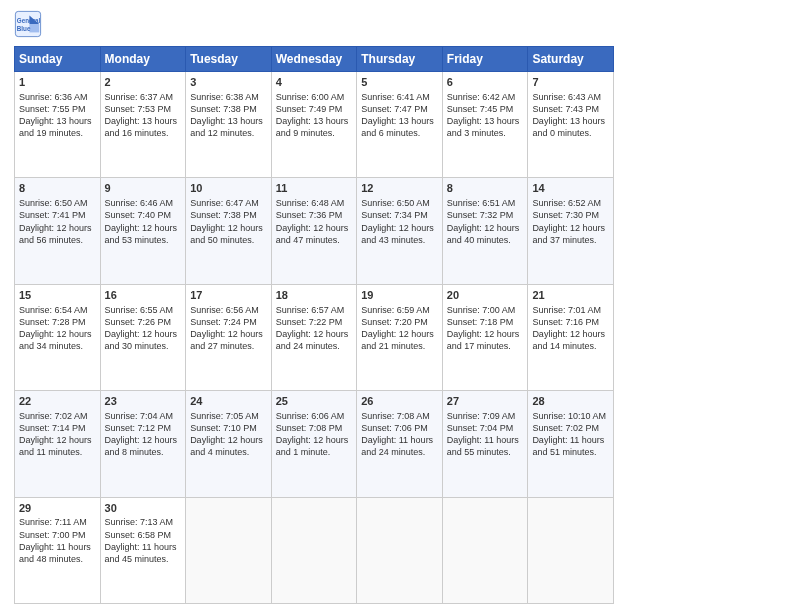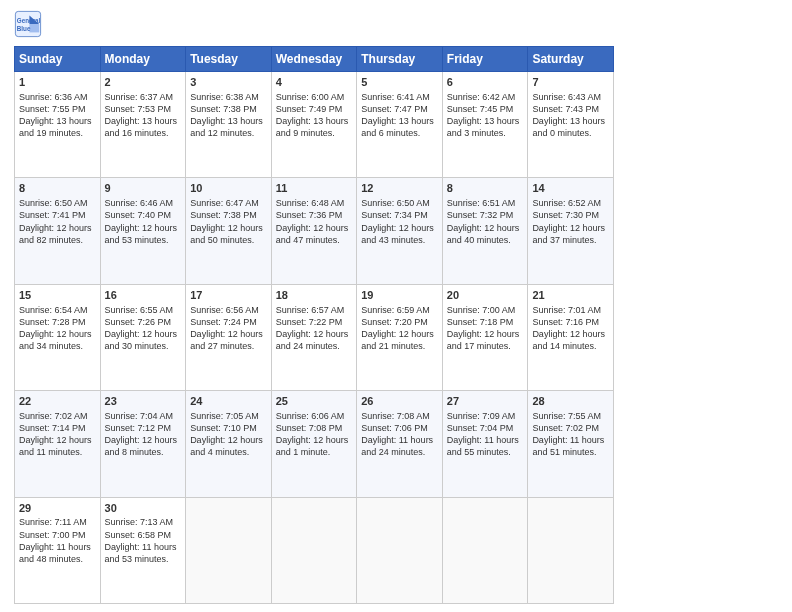--- a/index.html
+++ b/index.html
@@ -121,21 +121,21 @@
     <tr>
           <td><span class="day-num">1</span><span>Sunrise: 6:36 AM</span><br><span>Sunset: 7:55 PM</span><br><span>Daylight: 13 hours and 19 minutes.</span></td>
           <td><span class="day-num">2</span><span>Sunrise: 6:37 AM</span><br><span>Sunset: 7:53 PM</span><br><span>Daylight: 13 hours and 16 minutes.</span></td>
           <td><span class="day-num">3</span><span>Sunrise: 6:38 AM</span><br><span>Sunset: 7:38 PM</span><br><span>Daylight: 13 hours and 12 minutes.</span></td>
           <td><span class="day-num">4</span><span>Sunrise: 6:00 AM</span><br><span>Sunset: 7:49 PM</span><br><span>Daylight: 13 hours and 9 minutes.</span></td>
           <td><span class="day-num">5</span><span>Sunrise: 6:41 AM</span><br><span>Sunset: 7:47 PM</span><br><span>Daylight: 13 hours and 6 minutes.</span></td>
           <td><span class="day-num">6</span><span>Sunrise: 6:42 AM</span><br><span>Sunset: 7:45 PM</span><br><span>Daylight: 13 hours and 3 minutes.</span></td>
           <td><span class="day-num">7</span><span>Sunrise: 6:43 AM</span><br><span>Sunset: 7:43 PM</span><br><span>Daylight: 13 hours and 0 minutes.</span></td>
         </tr>
         <tr>
-          <td><span class="day-num">8</span><span>Sunrise: 6:50 AM</span><br><span>Sunset: 7:41 PM</span><br><span>Daylight: 12 hours and 82 minutes.</span></td>
+          <td><span class="day-num">8</span><span>Sunrise: 6:50 AM</span><br><span>Sunset: 7:41 PM</span><br><span>Daylight: 12 hours and 56 minutes.</span></td>
           <td><span class="day-num">9</span><span>Sunrise: 6:46 AM</span><br><span>Sunset: 7:40 PM</span><br><span>Daylight: 12 hours and 53 minutes.</span></td>
           <td><span class="day-num">10</span><span>Sunrise: 6:47 AM</span><br><span>Sunset: 7:38 PM</span><br><span>Daylight: 12 hours and 50 minutes.</span></td>
           <td><span class="day-num">11</span><span>Sunrise: 6:48 AM</span><br><span>Sunset: 7:36 PM</span><br><span>Daylight: 12 hours and 47 minutes.</span></td>
           <td><span class="day-num">12</span><span>Sunrise: 6:50 AM</span><br><span>Sunset: 7:34 PM</span><br><span>Daylight: 12 hours and 43 minutes.</span></td>
           <td><span class="day-num">8</span><span>Sunrise: 6:51 AM</span><br><span>Sunset: 7:32 PM</span><br><span>Daylight: 12 hours and 40 minutes.</span></td>
           <td><span class="day-num">14</span><span>Sunrise: 6:52 AM</span><br><span>Sunset: 7:30 PM</span><br><span>Daylight: 12 hours and 37 minutes.</span></td>
         </tr>
         <tr>
           <td><span class="day-num">15</span><span>Sunrise: 6:54 AM</span><br><span>Sunset: 7:28 PM</span><br><span>Daylight: 12 hours and 34 minutes.</span></td>
           <td><span class="day-num">16</span><span>Sunrise: 6:55 AM</span><br><span>Sunset: 7:26 PM</span><br><span>Daylight: 12 hours and 30 minutes.</span></td>
@@ -145,25 +145,25 @@
           <td><span class="day-num">20</span><span>Sunrise: 7:00 AM</span><br><span>Sunset: 7:18 PM</span><br><span>Daylight: 12 hours and 17 minutes.</span></td>
           <td><span class="day-num">21</span><span>Sunrise: 7:01 AM</span><br><span>Sunset: 7:16 PM</span><br><span>Daylight: 12 hours and 14 minutes.</span></td>
         </tr>
         <tr>
           <td><span class="day-num">22</span><span>Sunrise: 7:02 AM</span><br><span>Sunset: 7:14 PM</span><br><span>Daylight: 12 hours and 11 minutes.</span></td>
           <td><span class="day-num">23</span><span>Sunrise: 7:04 AM</span><br><span>Sunset: 7:12 PM</span><br><span>Daylight: 12 hours and 8 minutes.</span></td>
           <td><span class="day-num">24</span><span>Sunrise: 7:05 AM</span><br><span>Sunset: 7:10 PM</span><br><span>Daylight: 12 hours and 4 minutes.</span></td>
           <td><span class="day-num">25</span><span>Sunrise: 6:06 AM</span><br><span>Sunset: 7:08 PM</span><br><span>Daylight: 12 hours and 1 minute.</span></td>
           <td><span class="day-num">26</span><span>Sunrise: 7:08 AM</span><br><span>Sunset: 7:06 PM</span><br><span>Daylight: 11 hours and 24 minutes.</span></td>
           <td><span class="day-num">27</span><span>Sunrise: 7:09 AM</span><br><span>Sunset: 7:04 PM</span><br><span>Daylight: 11 hours and 55 minutes.</span></td>
-          <td><span class="day-num">28</span><span>Sunrise: 7:55 AM</span><br><span>Sunset: 7:02 PM</span><br><span>Daylight: 11 hours and 51 minutes.</span></td>
+          <td><span class="day-num">28</span><span>Sunrise: 10:10 AM</span><br><span>Sunset: 7:02 PM</span><br><span>Daylight: 11 hours and 51 minutes.</span></td>
         </tr>
         <tr>
           <td><span class="day-num">29</span><span>Sunrise: 7:11 AM</span><br><span>Sunset: 7:00 PM</span><br><span>Daylight: 11 hours and 48 minutes.</span></td>
-          <td><span class="day-num">30</span><span>Sunrise: 7:13 AM</span><br><span>Sunset: 6:58 PM</span><br><span>Daylight: 11 hours and 53 minutes.</span></td>
+          <td><span class="day-num">30</span><span>Sunrise: 7:13 AM</span><br><span>Sunset: 6:58 PM</span><br><span>Daylight: 11 hours and 45 minutes.</span></td>
           <td class="empty"></td>
           <td class="empty"></td>
           <td class="empty"></td>
           <td class="empty"></td>
           <td class="empty"></td>
         </tr>
       </tbody>
   </table>
 </div>
 

